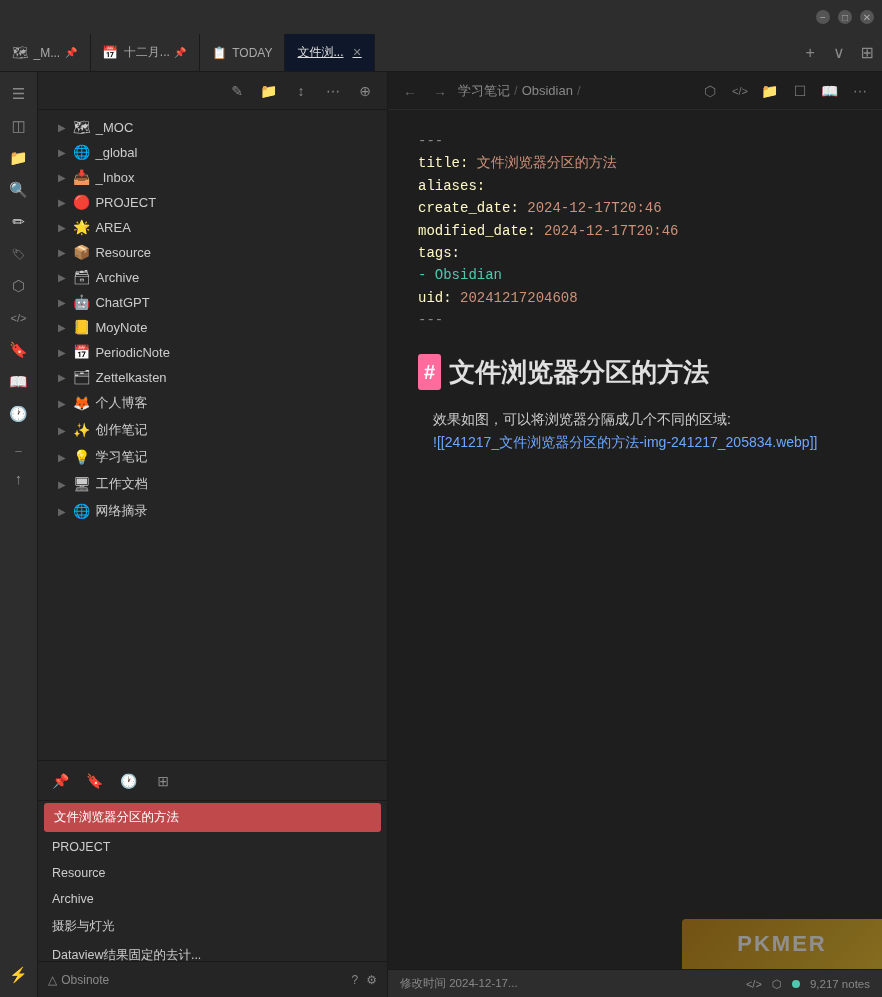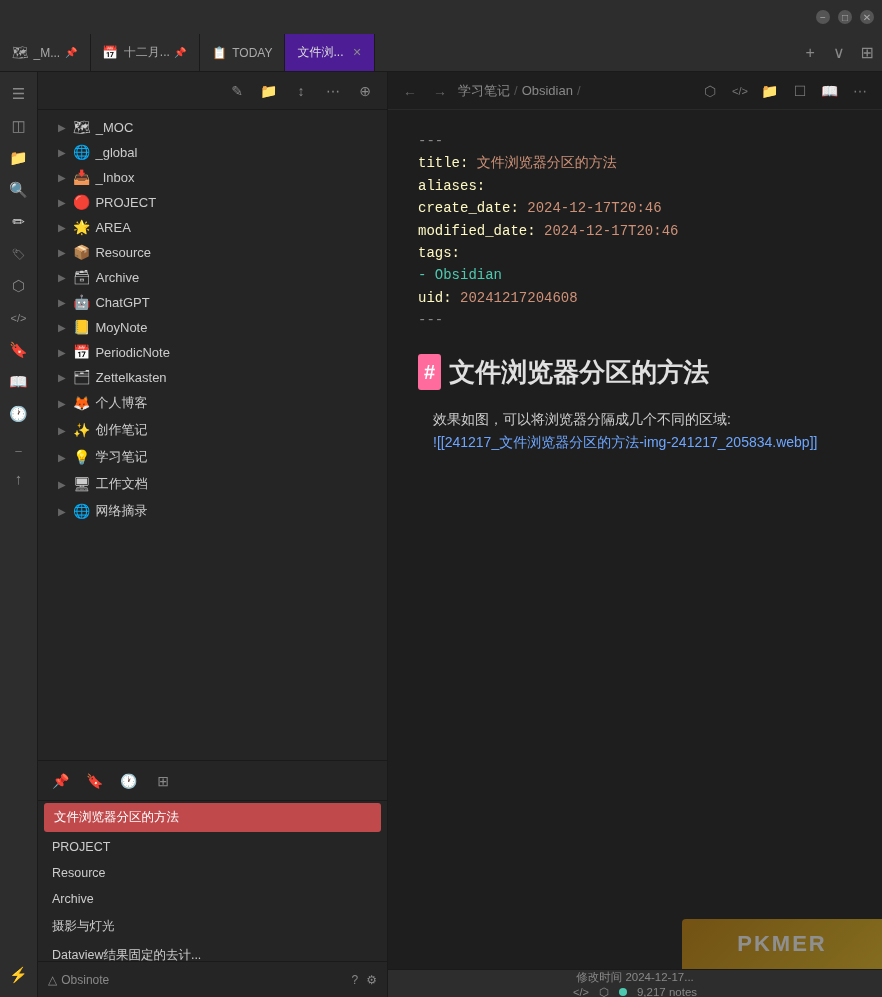--- a/index.html
+++ b/index.html
@@ -41,22 +41,23 @@
       display: flex; align-items: center; gap: 5px;
       padding: 0 12px;
       font-size: 12px;
       color: #aaa;
       cursor: pointer;
       border-right: 1px solid #1a1a1a;
       white-space: nowrap;
       background: #2d2d2d;
     }
     .tab.active {
-      background: #4c1d95;
+      background: #0f172a;
       color: #ddd;
+      text-decoration: underline;
     }
     .tab-pin { font-size: 10px; color: #888; }
     .tab-close { font-size: 11px; color: #888; margin-left: 4px; }
     .tab-add { padding: 0 10px; display: flex; align-items: center; color: #888; font-size: 16px; cursor: pointer; }
     .tab-chevron { padding: 0 8px; display: flex; align-items: center; color: #888; cursor: pointer; }
     .tab-layout { padding: 0 8px; display: flex; align-items: center; color: #888; cursor: pointer; }
     .tab-spacer { flex: 1; }
 
     
     .main-layout {
@@ -283,21 +284,20 @@
       height: 28px;
       background: #2d2d2d;
       display: flex;
       align-items: center;
       justify-content: space-between;
       padding: 0 12px;
       font-size: 11.5px;
       color: #888;
       border-top: 1px solid #1a1a1a;
       flex-shrink: 0;
-      flex-direction: column;
     }
     .status-right-group { display: flex; align-items: center; gap: 10px; }
     .status-dot { width: 8px; height: 8px; border-radius: 50%; background: #4ec9b0; display: inline-block; }
 
     
     .pkmer-watermark {
       position: absolute;
       bottom: 28px;
       right: 0;
       width: 200px;

